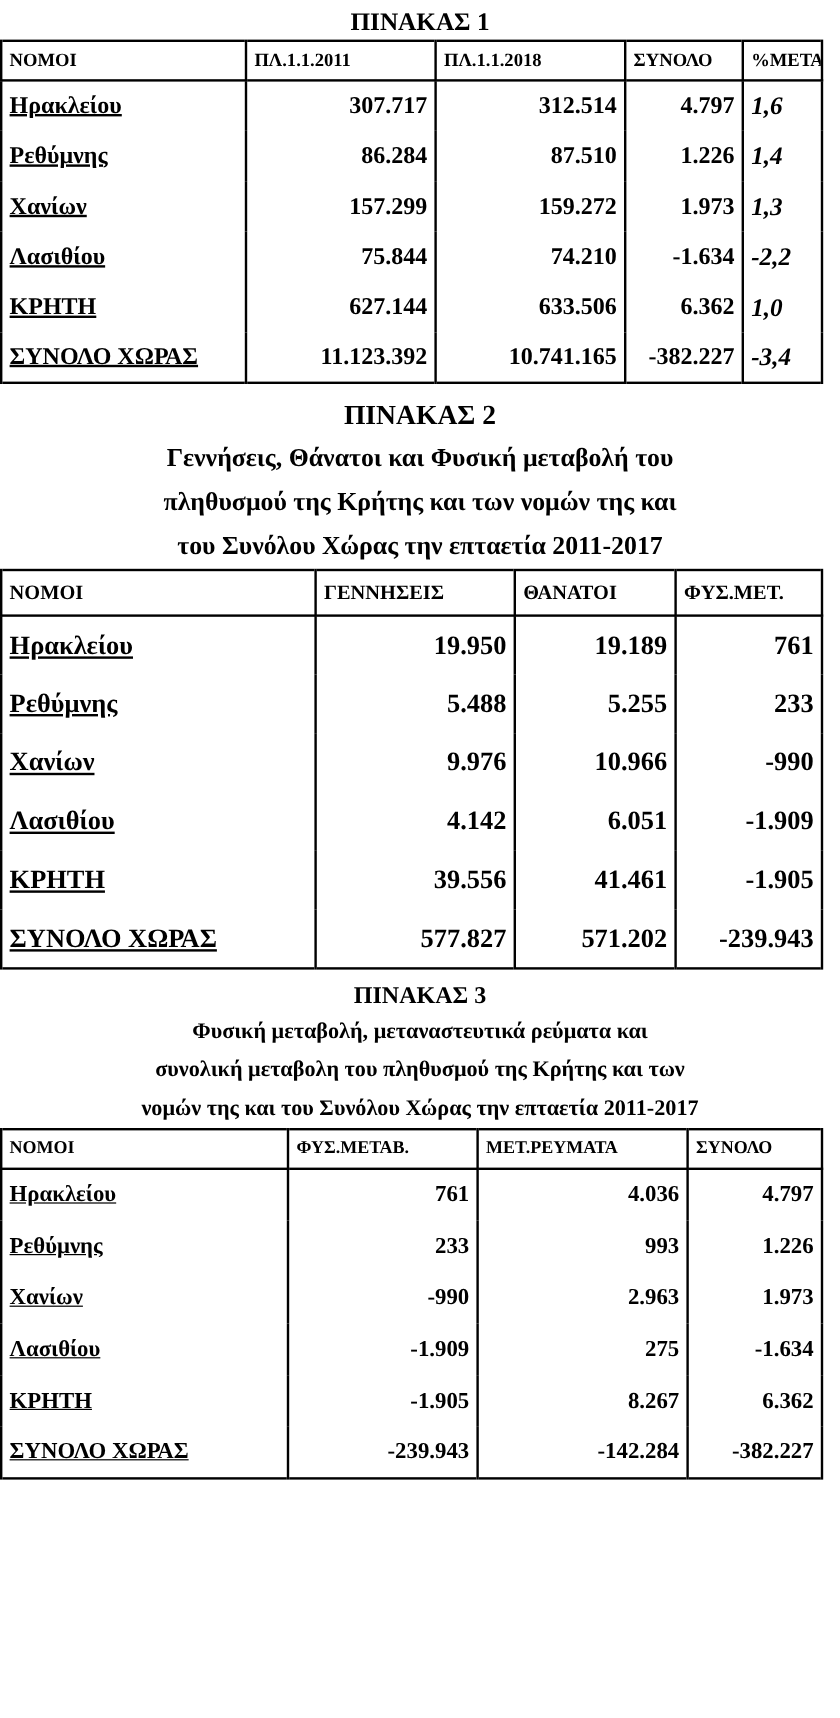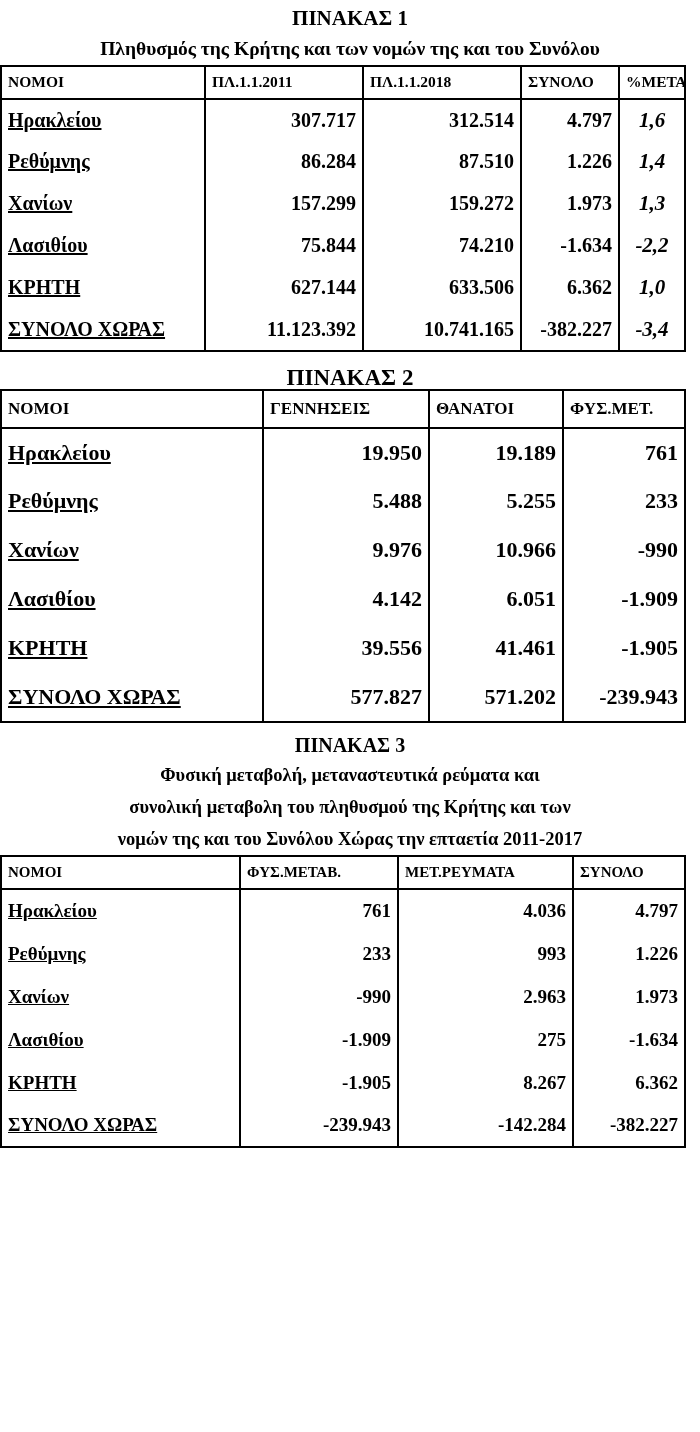--- a/index.html
+++ b/index.html
@@ -73,21 +73,21 @@
     overflow: hidden;
   }
   table.stat thead th {
     border-bottom: 2.5px solid #000;
     text-align: left;
     font-weight: bold;
   }
   table.stat td.num { text-align: right; }
   table.stat td.name { text-align: left; text-decoration: underline; }
   table.stat td.pct {
-    text-align: center;
+    text-align: left;
     font-style: italic;
     font-weight: bold;
   }
 
   
   #table1 { width: 684px; }
   #table1 thead th { font-size: 15.5px; height: 33px; }
   #table1 tbody td { font-size: 20px; height: 42px; }
   #table1 tbody td.pct { font-size: 21px; }
   #table1 col.c0 { width: 204px; }
@@ -116,21 +116,20 @@
 
   .tbl-wrap { width: 592px; display: block; }
 </style>
 </head>
 <body>
 
 <div class="page">
 
   <div class="tbl-caption" id="cap1">ΠΙΝΑΚΑΣ 1</div>
   <div class="tbl-subtitle" id="sub1">
-    <span class="line">Πληθυσμός της Κρήτης και των νομών της και του Συνόλου</span>
   </div>
 
   <div class="tbl-wrap">
     <table class="stat" id="table1">
       <colgroup>
         <col class="c0">
           <col class="c1">
           <col class="c2">
           <col class="c3">
           <col class="c4">
@@ -185,20 +184,25 @@
           <td class="num">11.123.392</td>
           <td class="num">10.741.165</td>
           <td class="num">-382.227</td>
           <td class="pct">-3,4</td>
         </tr>
       </tbody>
     </table>
   </div>
 
   <div class="tbl-caption" id="cap2">ΠΙΝΑΚΑΣ 2</div>
+  <div class="tbl-subtitle" id="sub2">
+    <span class="line">Γεννήσεις, Θάνατοι και Φυσική μεταβολή του</span>
+    <span class="line">πληθυσμού της Κρήτης και των νομών της και</span>
+    <span class="line">του Συνόλου Χώρας την επταετία 2011-2017</span>
+  </div>
 
   <div class="tbl-wrap">
     <table class="stat" id="table2">
       <colgroup>
         <col class="c0">
           <col class="c1">
           <col class="c2">
           <col class="c3">
       </colgroup>
       <thead>

